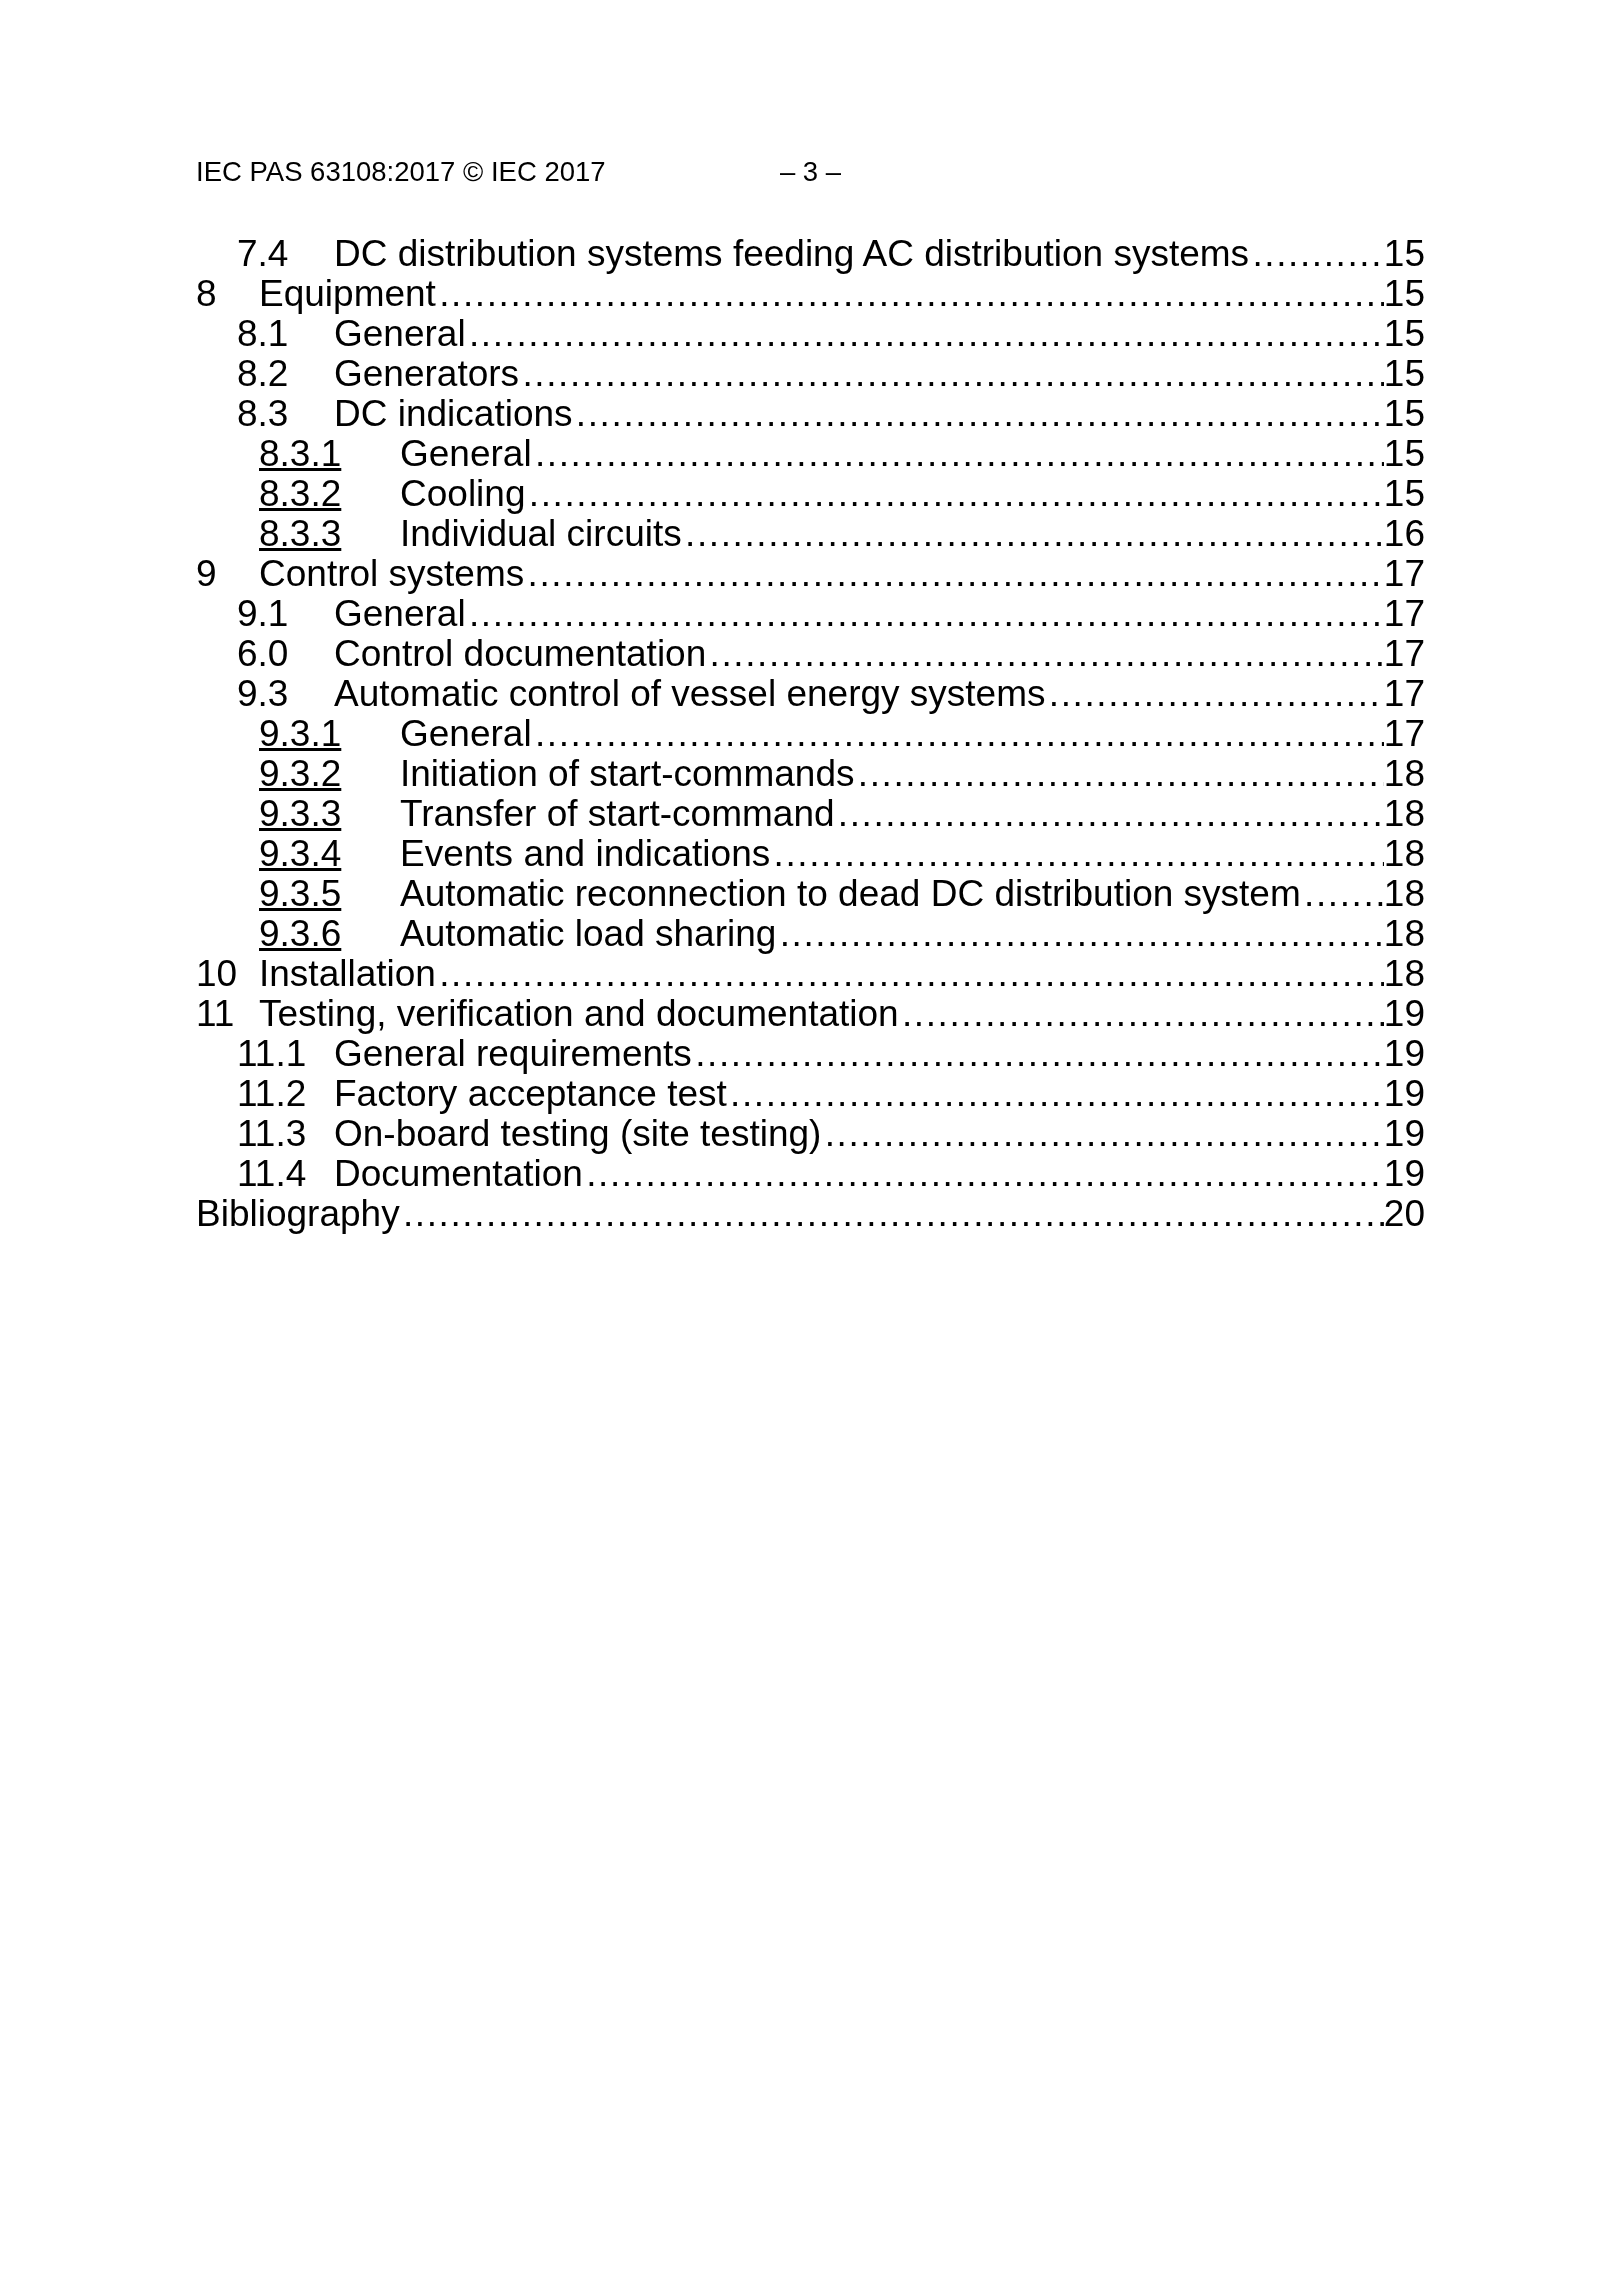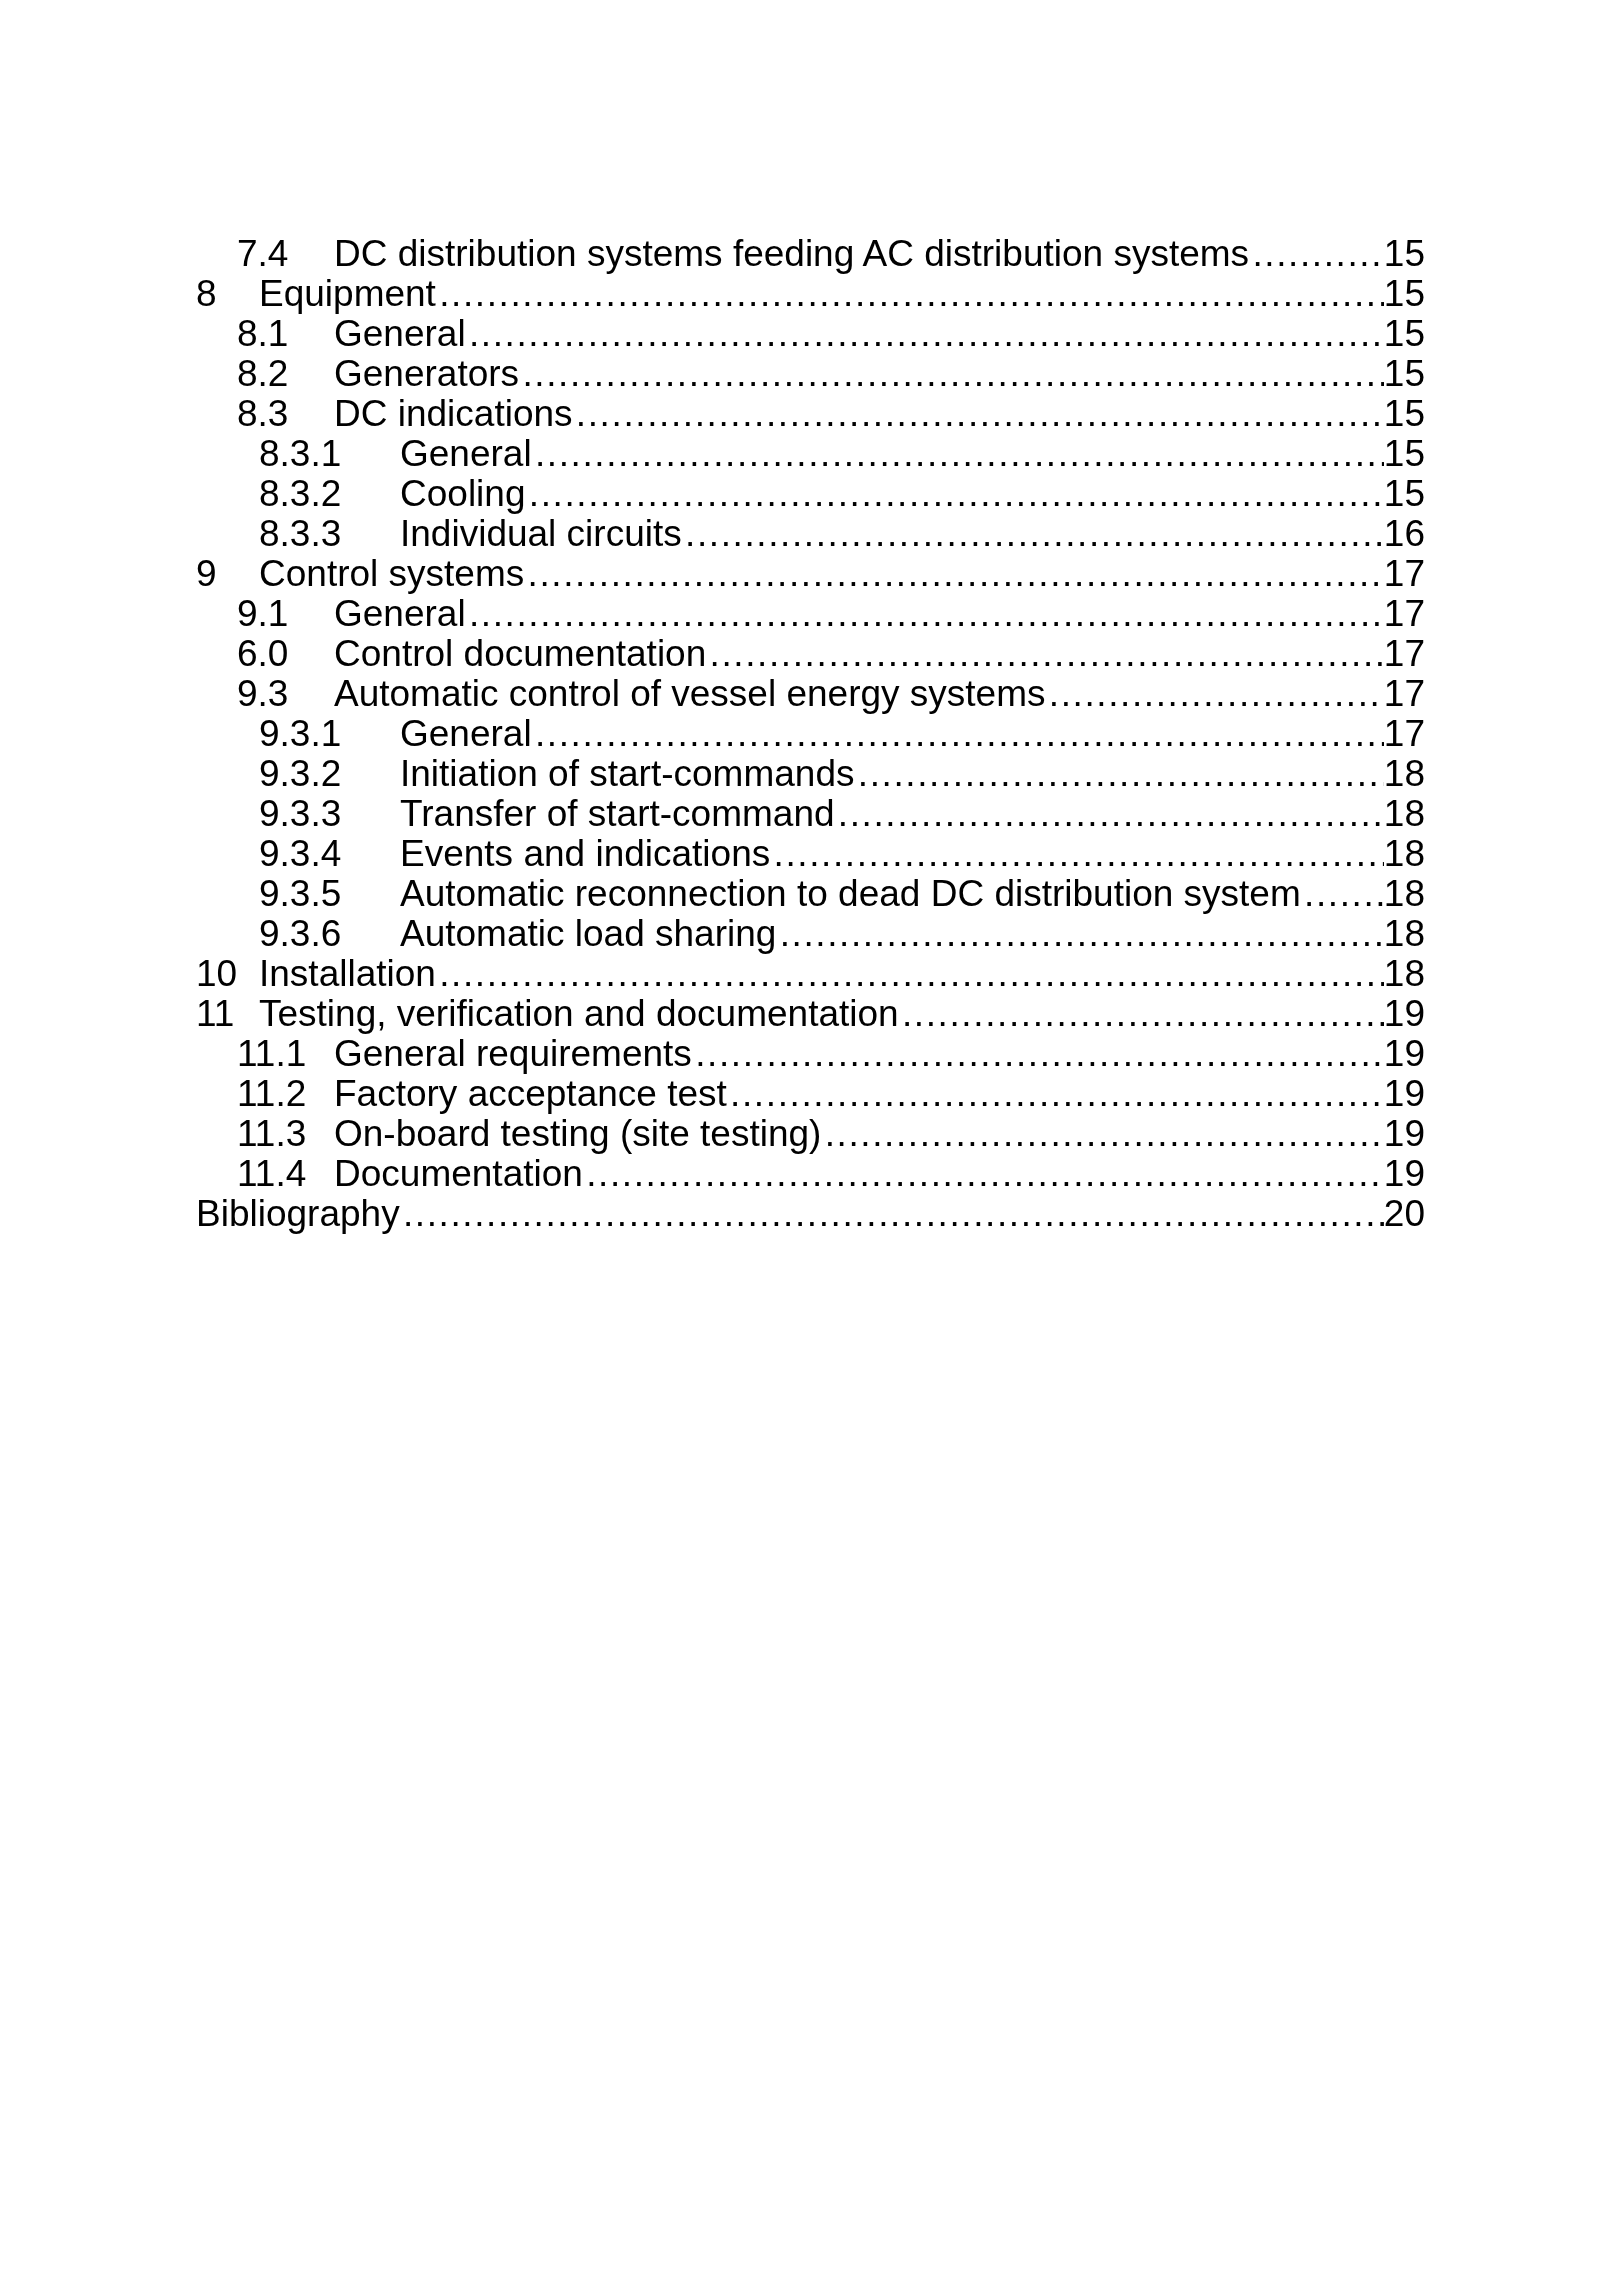--- a/index.html
+++ b/index.html
@@ -58,27 +58,31 @@
     flex: 1 1 auto;
     overflow: hidden;
     letter-spacing: 1.6px;
     padding-left: 3.3px;
     min-width: 0;
   }
   .lvl1 .num { width: 63px; }
   .lvl2 { padding-left: 41px; }
   .lvl2 .num { width: 97px; }
   .lvl3 { padding-left: 63px; }
-  .lvl3 .num { width: 141px; }
+  .lvl3 .num { width: 141px; text-decoration: underline; }
 </style>
 </head>
 <body>
 
 <div class="page">
 
+  <div class="hdr">
+    <span class="doc-id">IEC PAS 63108:2017 © IEC 2017</span>
+    <span class="pageno">– 3 –</span>
+  </div>
 
   <div class="toc" id="toc">
       <div class="row lvl2"><span class="num">7.4</span><span class="title">DC distribution systems feeding AC distribution systems</span><span class="leader" aria-hidden="true">................................................................................................................................................................................................................</span><span class="pg">15</span></div>
       <div class="row lvl1"><span class="num">8</span><span class="title">Equipment</span><span class="leader" aria-hidden="true">................................................................................................................................................................................................................</span><span class="pg">15</span></div>
       <div class="row lvl2"><span class="num">8.1</span><span class="title">General</span><span class="leader" aria-hidden="true">................................................................................................................................................................................................................</span><span class="pg">15</span></div>
       <div class="row lvl2"><span class="num">8.2</span><span class="title">Generators</span><span class="leader" aria-hidden="true">................................................................................................................................................................................................................</span><span class="pg">15</span></div>
       <div class="row lvl2"><span class="num">8.3</span><span class="title">DC indications</span><span class="leader" aria-hidden="true">................................................................................................................................................................................................................</span><span class="pg">15</span></div>
       <div class="row lvl3"><span class="num">8.3.1</span><span class="title">General</span><span class="leader" aria-hidden="true">................................................................................................................................................................................................................</span><span class="pg">15</span></div>
       <div class="row lvl3"><span class="num">8.3.2</span><span class="title">Cooling</span><span class="leader" aria-hidden="true">................................................................................................................................................................................................................</span><span class="pg">15</span></div>
       <div class="row lvl3"><span class="num">8.3.3</span><span class="title">Individual circuits</span><span class="leader" aria-hidden="true">................................................................................................................................................................................................................</span><span class="pg">16</span></div>

